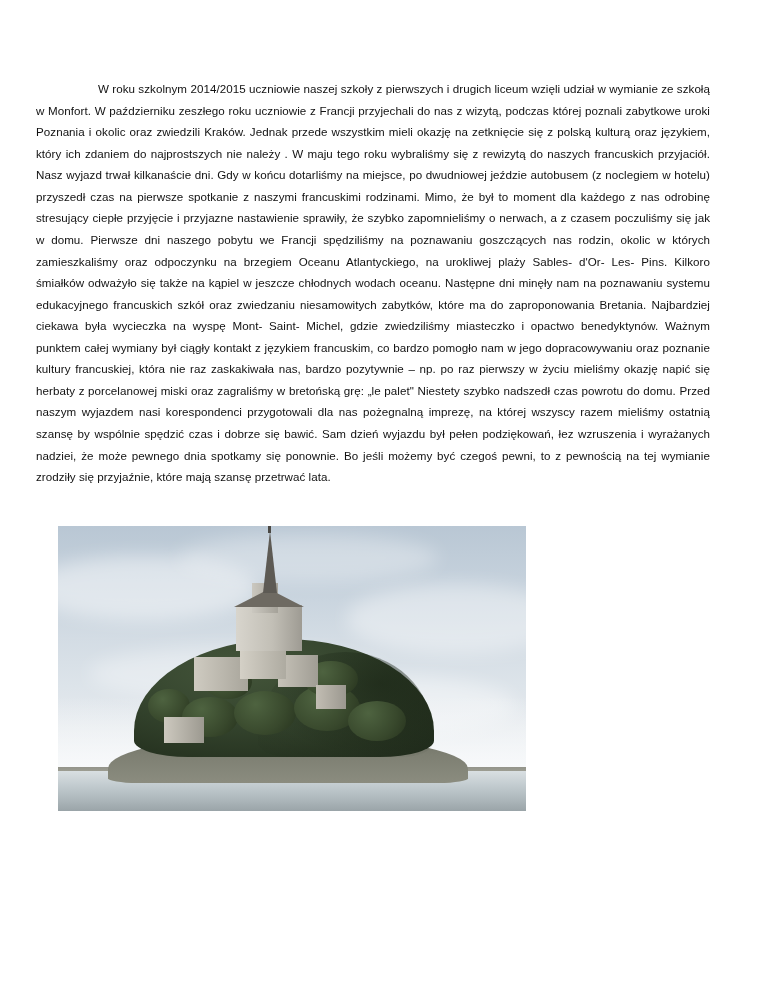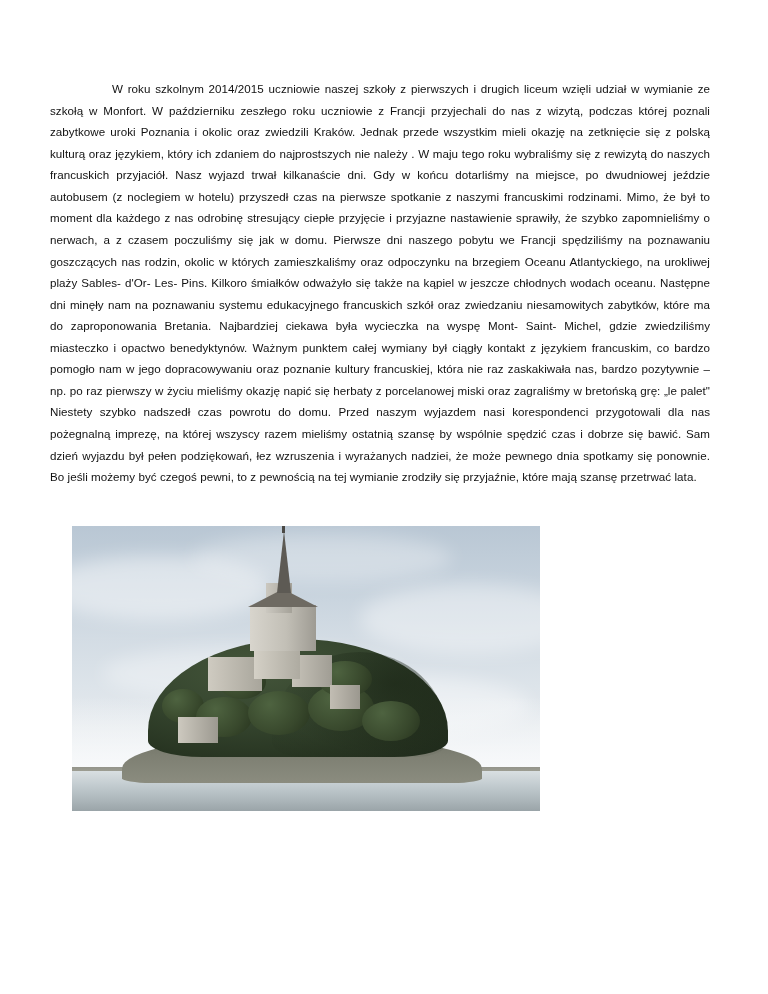--- a/index.html
+++ b/index.html
@@ -13,21 +13,21 @@
     font-family: "Liberation Sans", sans-serif;
     color: #000000;
     overflow: hidden;
   }
   .page {
     position: relative;
     width: 768px;
     height: 994px;
     background: #ffffff;
     box-sizing: border-box;
-    padding: 78px 58px 0 50px;
+    padding: 78px 58px 0 36px;
   }
   .doc-body {
     font-size: 11.6px;
     line-height: 1.86;
     text-align: justify;
     text-justify: inter-word;
     color: #111111;
     letter-spacing: 0.05px;
   }
   .doc-body p {

